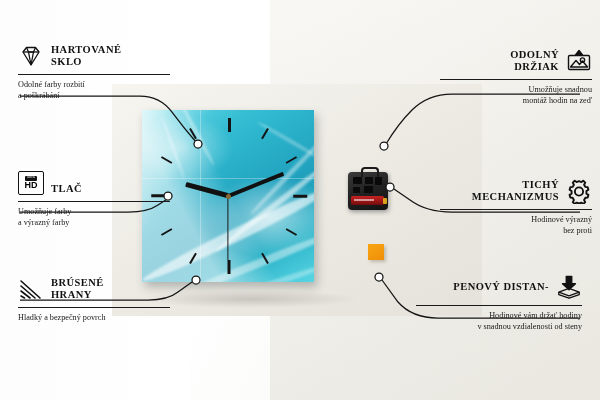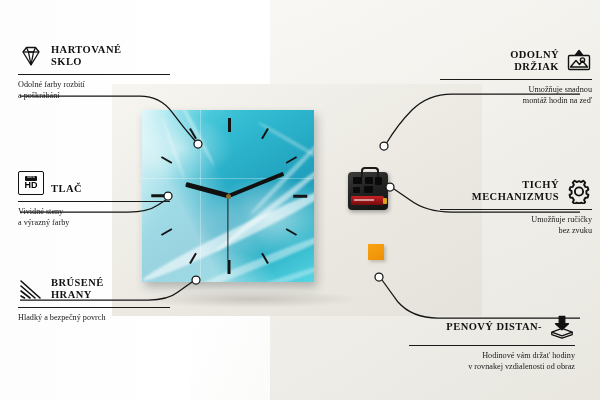--- a/index.html
+++ b/index.html
@@ -104,21 +104,21 @@
   .feat.right .head{justify-content:flex-end;}
   .feat.right .ttl,.feat.right .desc{text-align:right;}
   .ico{width:26px;height:26px;flex:0 0 26px;display:flex;align-items:center;justify-content:center;}
   .ico svg{display:block;}
 
   .f1{left:18px;top:43px;}
   .f2{left:18px;top:170px;}
   .f3{left:18px;top:276px;}
   .f4{right:8px;top:48px;}
   .f5{right:8px;top:170px;margin-top:8px;}
-  .f6{right:25px;top:274px;width:166px;margin-top:40px;}
+  .f6{right:18px;top:274px;width:166px;}
 
   
   .hdbadge{width:24px;height:22px;border:1.6px solid #111;border-radius:2px;
     display:flex;flex-direction:column;align-items:center;justify-content:center;line-height:1;}
   .hdbadge .u{font-size:3.6px;letter-spacing:.2px;font-family:"Liberation Sans",sans-serif;
     background:#111;color:#fff;padding:.5px 2px;border-radius:1px;}
   .hdbadge .h{font-size:9px;font-weight:bold;font-family:"Liberation Sans",sans-serif;margin-top:.5px;}
 </style>
 </head>
 <body>
@@ -231,21 +231,21 @@
           <span class="h">HD</span>
         </span>
       </span>
       <span class="ttl">
         <br>
         <span>TLAČ</span>
       </span>
     </div>
     <div class="rule"></div>
     <div class="desc">
-      <span>Vividné steny</span><br>
+      <span>Umožňuje farby</span><br>
       <span>a výrazný farby</span>
     </div>
   </div>
 
   <div class="feat right f4">
     <div class="head">
       <span class="ttl">
         <span>ODOLNÝ</span><br>
         <span>DRŽIAK</span>
       </span>
@@ -300,22 +300,22 @@
         <svg width="26" height="25" viewBox="0 0 26 25">
           <g fill="none" stroke="#111" stroke-width="1.9" stroke-linejoin="round">
             <path d="M13 2.2 l2.4 .9 1.9-1.4 1.9 1.9 -1.1 2.1 1.3 2.2 2.3 .3 .7 2.6 -2 1.3 0 2.5 2 1.3 -.7 2.6 -2.3 .3 -1.3 2.2 1.1 2.1 -1.9 1.9 -1.9-1.4 -2.4 .9 -2.4-.9 -1.9 1.4 -1.9-1.9 1.1-2.1 -1.3-2.2 -2.3-.3 -.7-2.6 2-1.3 0-2.5 -2-1.3 .7-2.6 2.3-.3 1.3-2.2 -1.1-2.1 1.9-1.9 1.9 1.4 Z"></path>
             <circle cx="13" cy="12.5" r="4.1"></circle>
           </g>
         </svg>
       </span>
     </div>
     <div class="rule"></div>
     <div class="desc">
-      <span>Umožňuje ručičky</span><br>
-      <span>bez zvuku</span>
+      <span>Hodinové výrazný</span><br>
+      <span>bez proti</span>
     </div>
   </div>
 
   <div class="feat right f6">
     <div class="head">
       <span class="ttl">
         <span>PENOVÝ DISTAN-</span><br>
       </span>
       <span class="ico">
         <svg width="28" height="26" viewBox="0 0 28 26">
@@ -323,17 +323,17 @@
             <path d="M11 1.5 h6 v8 h4 l-7 6.5 -7-6.5 h4 Z" fill="#111" stroke="#111"></path>
             <path d="M14 14.5 L25 18.5 L14 22.5 L3 18.5 Z"></path>
             <path d="M3 18.5 v2.6 L14 25.1 L25 21.1 v-2.6"></path>
           </g>
         </svg>
       </span>
     </div>
     <div class="rule"></div>
     <div class="desc">
       <span>Hodinové vám držať hodiny</span><br>
-      <span>v rovnakej vzdialenosti od obraz</span>
+      <span>v snadnou vzdialenosti od steny</span>
     </div>
   </div>
 
 </div>
 
 </body></html>

